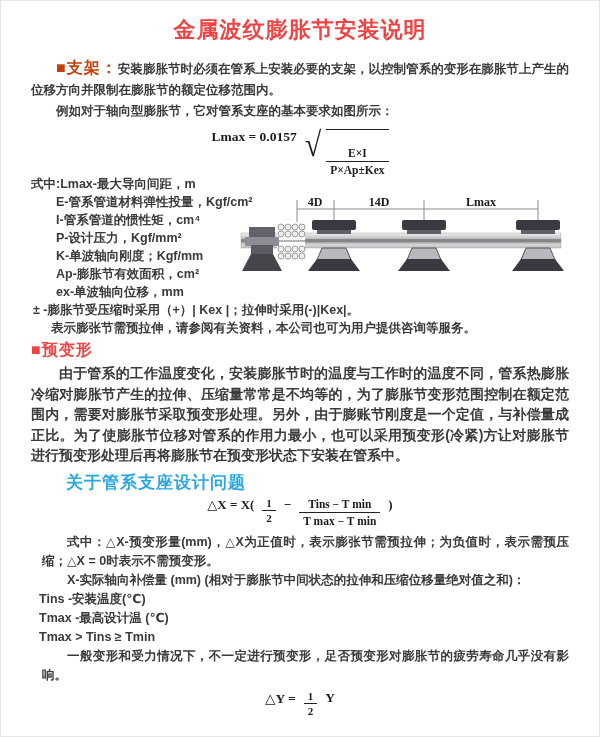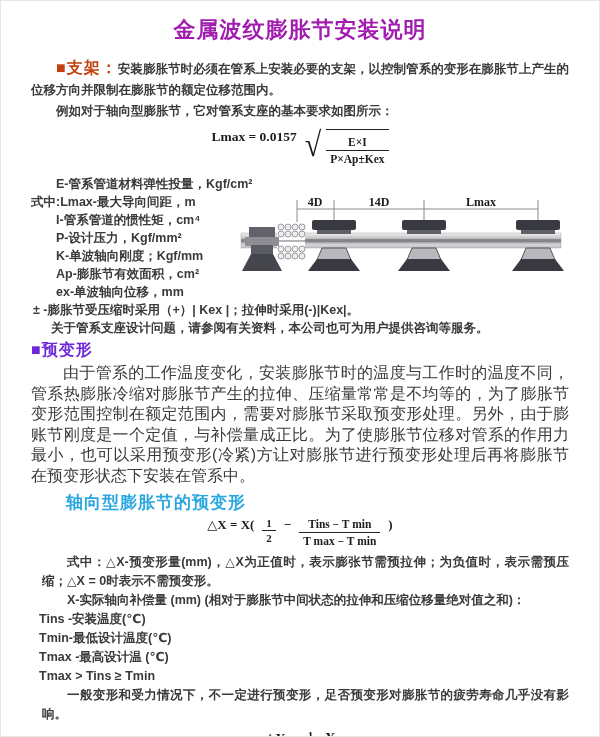--- a/index.html
+++ b/index.html
@@ -12,21 +12,21 @@
     border:1px solid #e6e6e6;
     font-family:"Liberation Sans","DejaVu Sans",sans-serif;
     color:#3a3a3a;
     overflow:hidden;
   }
   .doc-title{
     margin:0 0 12px 0;
     text-align:center;
     font-size:22px;
     font-weight:bold;
-    color:#a21caf;
+    color:#ef4444;
     letter-spacing:1px;
     font-family:Liberation Mono, monospace;
   }
   p{margin:0;}
   .body-par{
     font-size:12.5px;
     line-height:21px;
     font-weight:600;
     text-indent:2em;
     color:#3a3a3a;
@@ -49,35 +49,35 @@
     gap:8px;
   }
   .formula.f1{margin:7px 0 4px 0;height:42px;}
   .formula.f2{margin:3px 0 2px 0;height:34px;font-size:13px;}
   .formula.f3{margin:5px 0 2px 0;height:32px;font-size:13.5px;}
   .frac{display:inline-flex;flex-direction:column;text-align:center;font-size:11.5px;line-height:14px;vertical-align:middle;}
   .frac .num{border-bottom:1.2px solid #222;padding:0 4px 1px 4px;}
   .frac .den{padding:1px 4px 0 4px;}
   .frac.small{font-size:11px;line-height:12px;}
   .radical{font-size:30px;font-weight:normal;line-height:30px;margin-right:-3px;transform:scaleY(1.15);}
-  .sqrt-body{border-top:1.4px solid #222;padding-top:5px;display:inline-block;}
+  .sqrt-body{border-top:1.4px solid #222;padding-top:16px;display:inline-block;}
   
   .defs{margin-top:3px;font-size:12.5px;line-height:18px;font-weight:600;color:#3a3a3a;}
   .defs .dline{white-space:nowrap;}
   .defs .dline.ind{margin-left:25px;}
   .defs .dline.ind2{margin-left:2px;}
   .defs .dline.ind3{margin-left:20px;}
   
   .diagram{position:absolute;left:238px;top:192px;}
   .dim-label{font-family:"Liberation Serif","DejaVu Serif",serif;font-weight:bold;font-size:12px;fill:#1a1a1a;}
   
   .section-head{
-    color:#6d28d9;font-size:16px;font-weight:bold;margin:3px 0 2px 0;letter-spacing:1px;
-  }
-  .par2{font-size:16px;line-height:20.5px;font-weight:400;text-indent:2em;text-align:justify;}
+    color:#ef4444;font-size:16px;font-weight:bold;margin:3px 0 2px 0;letter-spacing:1px;
+  }
+  .par2{font-size:14px;line-height:20.5px;font-weight:700;text-indent:2em;text-align:justify;}
   .sub-head{
     color:#2ba7e0;font-size:17px;font-weight:bold;margin:5px 0 0 35px;letter-spacing:1px;
   }
   .sub-head.lateral{margin-left:12px;}
   .note{font-size:12.5px;line-height:19px;font-weight:600;text-align:justify;margin-left:11px;}
   .note.indented{text-indent:2em;}
   .temp-line{font-size:12.5px;line-height:19px;font-weight:600;margin-left:8px;}
 </style>
 </head>
 <body>
@@ -95,29 +95,29 @@
     <span class="radical">√</span>
     <span class="sqrt-body">
       <span class="frac">
         <span class="num">E×I</span>
         <span class="den">P×Ap±Kex</span>
       </span>
     </span>
   </div>
 
   <div class="defs">
+    <div class="dline">式中:Lmax-最大导向间距，m</div>
     <div class="dline ind">E-管系管道材料弹性投量，Kgf/cm²</div>
-    <div class="dline">式中:Lmax-最大导向间距，m</div>
     <div class="dline ind">I-管系管道的惯性矩，cm⁴</div>
     <div class="dline ind">P-设计压力，Kgf/mm²</div>
     <div class="dline ind">K-单波轴向刚度；Kgf/mm</div>
     <div class="dline ind">Ap-膨胀节有效面积，cm²</div>
     <div class="dline ind">ex-单波轴向位移，mm</div>
     <div class="dline ind2">± -膨胀节受压缩时采用（+）| Kex |；拉伸时采用(-)|Kex|。</div>
-    <div class="dline ind3">关于管系支座设计问题，请参阅有关资料，本公司也可为用户提供咨询等服务。</div>
+    <div class="dline ind3">表示膨张节需预拉伸，请参阅有关资料，本公司也可为用户提供咨询等服务。</div>
   </div>
 
   <svg class="diagram" width="332" height="100" viewBox="0 0 332 100">
     <defs>
       <linearGradient id="pipeG" x1="0" y1="0" x2="0" y2="1">
         <stop offset="0" stop-color="#f1f1f1"></stop>
         <stop offset="0.35" stop-color="#c3c3c5"></stop>
         <stop offset="0.55" stop-color="#8f8f93"></stop>
         <stop offset="0.78" stop-color="#d8d8da"></stop>
         <stop offset="1" stop-color="#bdbdbf"></stop>
@@ -185,41 +185,40 @@
       <rect x="-17" y="37" width="34" height="4" fill="#606068"></rect>
       <polygon points="-12,55 12,55 17,67 -17,67" fill="#b9b9bd" stroke="#55555c" stroke-width="1"></polygon>
       <polygon points="-26,78 26,78 17,66 -17,66" fill="#393941"></polygon>
     </g>
   </svg>
 
   <div class="section-head">■预变形</div>
 
   <p class="par2">由于管系的工作温度变化，安装膨胀节时的温度与工作时的温度不同，管系热膨胀冷缩对膨胀节产生的拉伸、压缩量常常是不均等的，为了膨胀节变形范围控制在额定范围内，需要对膨胀节采取预变形处理。另外，由于膨账节刚度是一个定值，与补偿量成正比。为了使膨胀节位移对管系的作用力最小，也可以采用预变形(冷紧)方让对膨胀节进行预变形处理后再将膨胀节在预变形状态下安装在管系中。</p>
 
-  <div class="sub-head">轴向型膨胀节的预变形</div>
+  <div class="sub-head">关于管系支座设计问题</div>
 
   <div class="formula f2">
     <span>△X = X(</span>
     <span class="frac small">
       <span class="num">1</span>
       <span class="den">2</span>
     </span>
     <span>−</span>
     <span class="frac">
       <span class="num">Tins − T min</span>
       <span class="den">T max − T min</span>
     </span>
     <span>)</span>
   </div>
 
   <p class="note indented">式中：△X-预变形量(mm)，△X为正值时，表示膨张节需预拉伸；为负值时，表示需预压缩；△X = 0时表示不需预变形。</p>
   <p class="note indented">X-实际轴向补偿量 (mm) (相对于膨胀节中间状态的拉伸和压缩位移量绝对值之和)：</p>
 
   <div class="temp-line">Tins -安装温度(℃)</div>
-  <div class="temp-line">Tmin-最低设计温度(℃)</div>
   <div class="temp-line">Tmax -最高设计温 (℃)</div>
   <div class="temp-line">Tmax &gt; Tins ≥ Tmin</div>
 
   <p class="note indented">一般变形和受力情况下，不一定进行预变形，足否预变形对膨胀节的疲劳寿命几乎没有影响。</p>
 
 
   <div class="formula f3">
     <span>△Y =</span>
     <span class="frac small">
       <span class="num">1</span>

